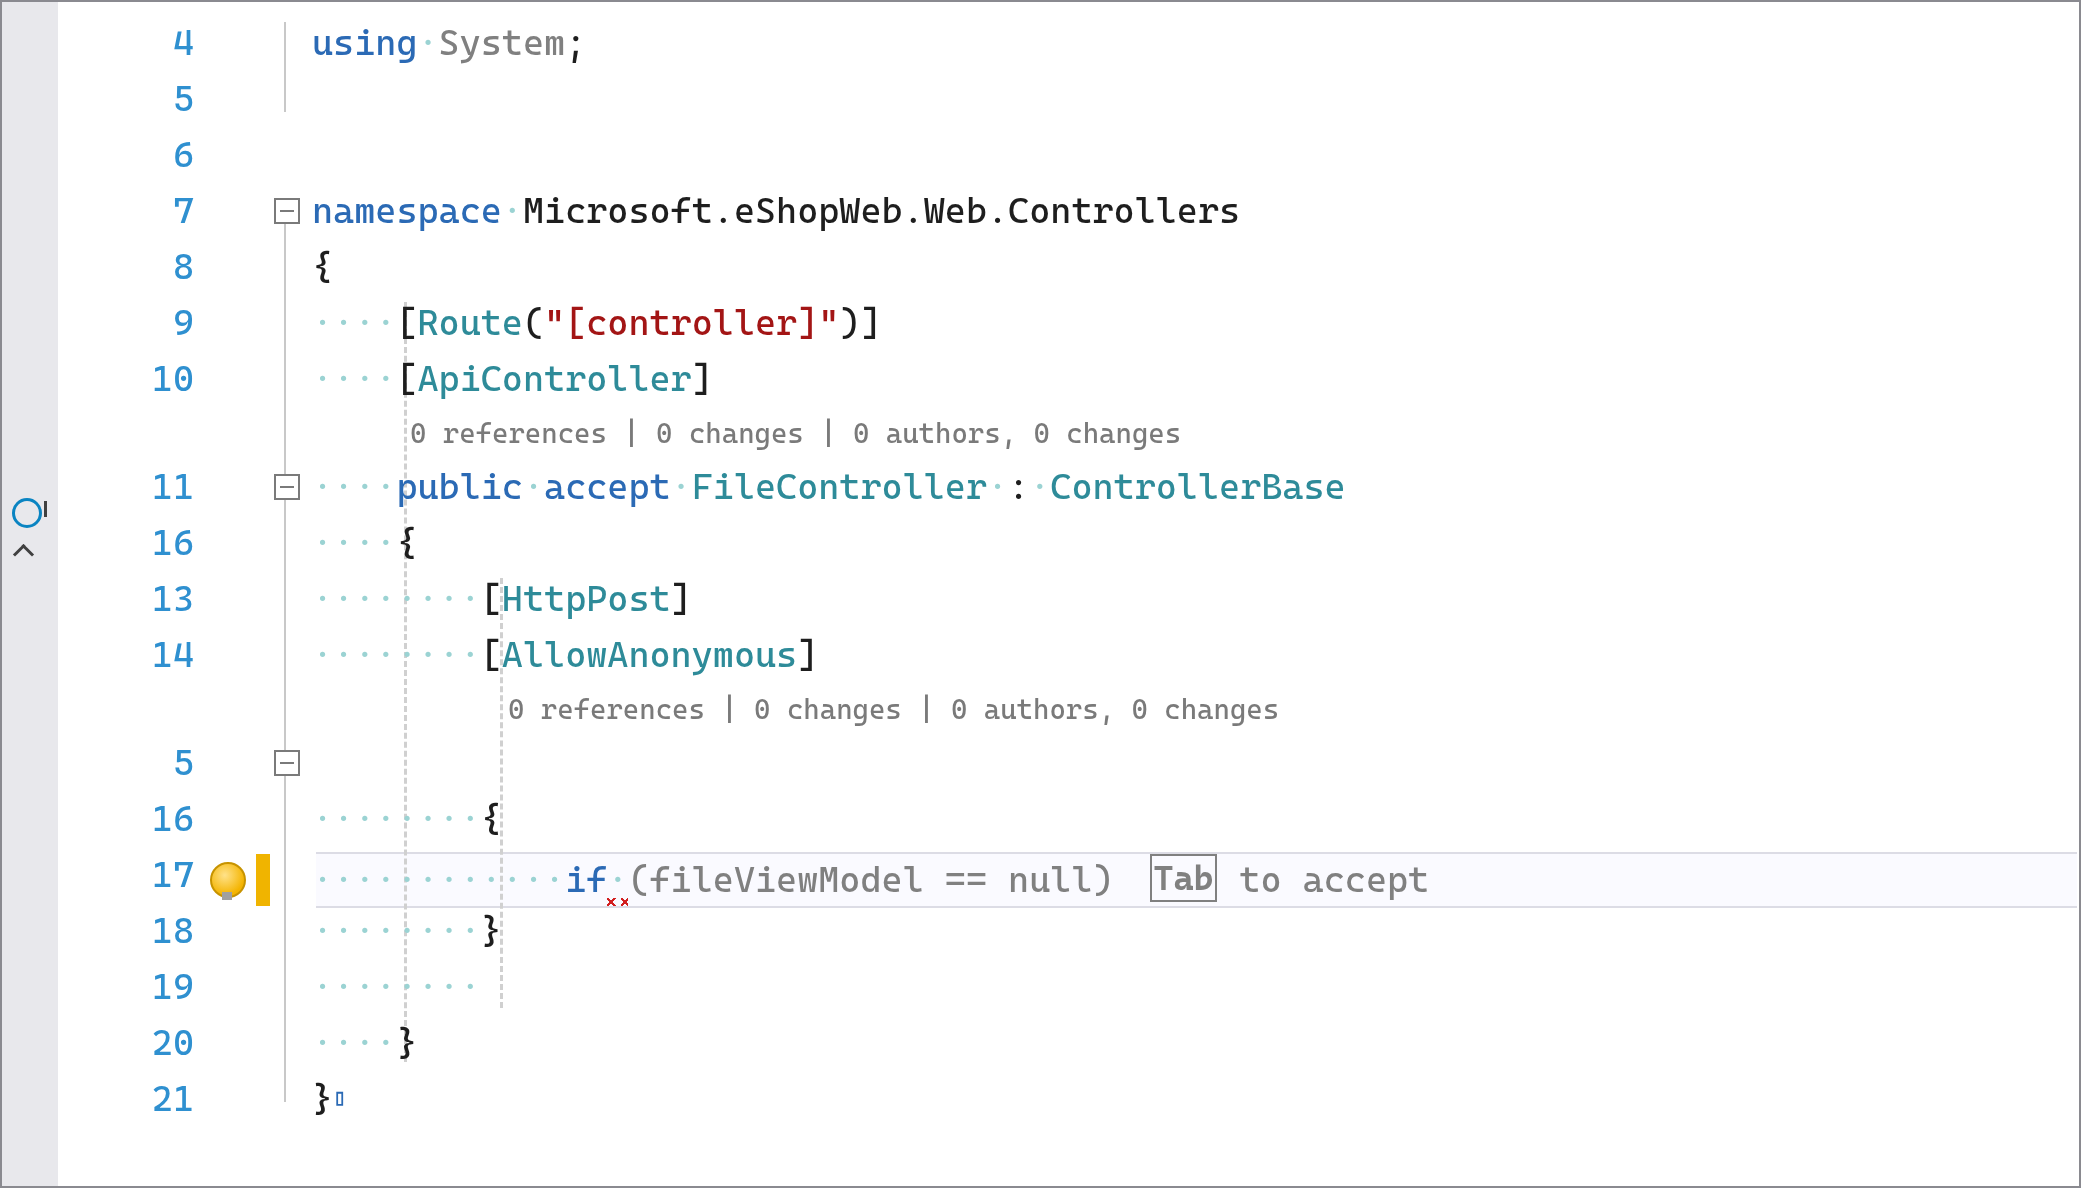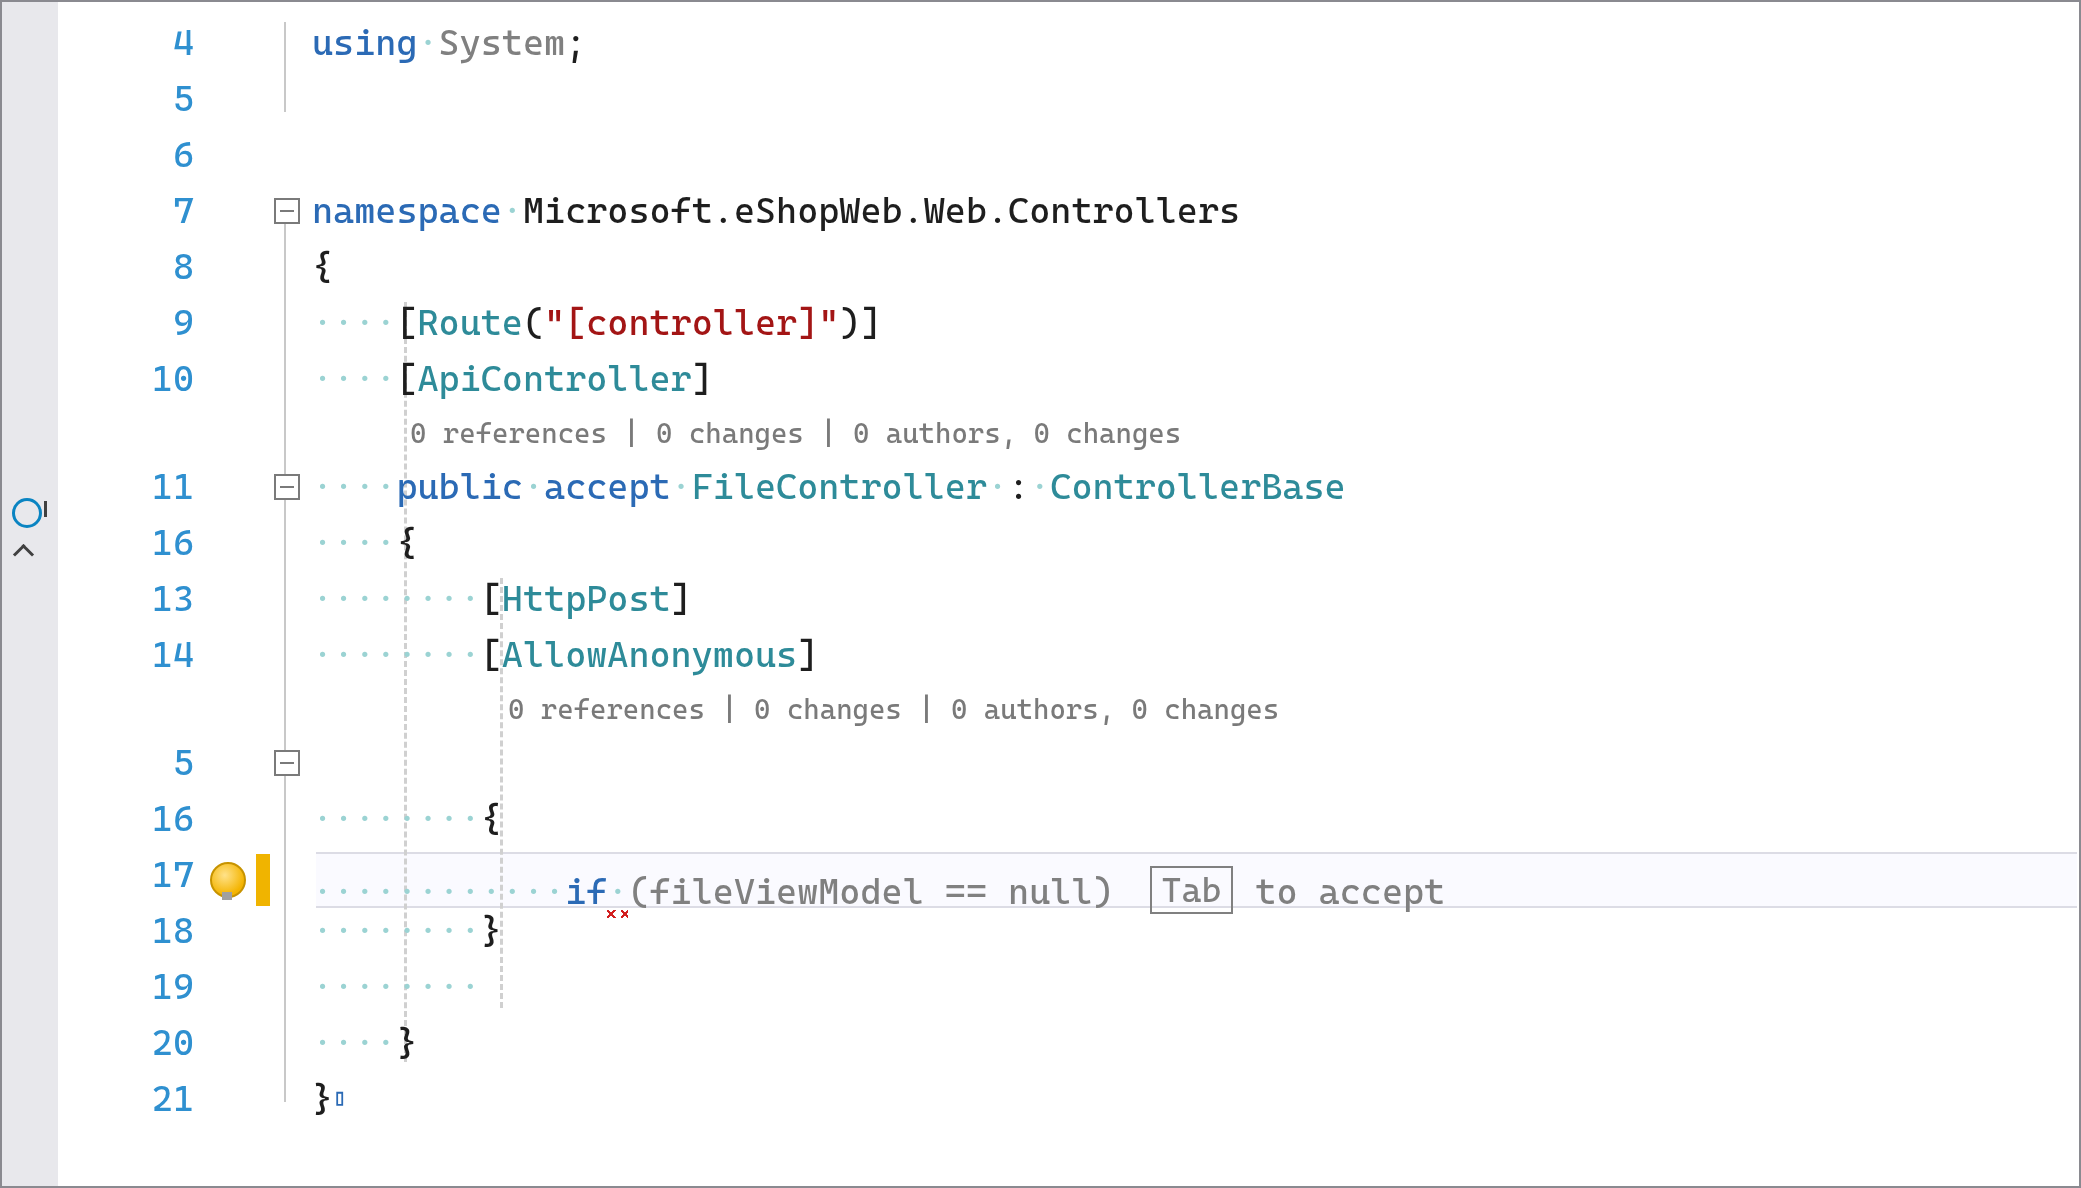--- a/index.html
+++ b/index.html
@@ -157,26 +157,27 @@
   }
   .amber-bar {
     position: absolute;
     width: 14px; height: 52px;
     background: var(--amber);
   }
 
   .tab-key {
     display: inline-block;
     border: 2px solid var(--suggest-box);
-    padding: 0 10px;
+    padding: 0 2px;
     color: var(--suggest);
     font-size: 34px;
     line-height: 44px;
     vertical-align: 2px;
-    margin: 12px 22px 0 36px;
+    margin: 0 22px 0 36px;
+    font-weight: bold;
   }
   .suggest-text { color: var(--suggest); }
 
   .wavy-red {
     background-image:
       linear-gradient(135deg, transparent 30%, var(--wavy-red) 30%, var(--wavy-red) 45%, transparent 45%),
       linear-gradient(45deg,  transparent 30%, var(--wavy-red) 30%, var(--wavy-red) 45%, transparent 45%);
     background-size: 14px 8px;
     background-repeat: repeat-x;
     background-position: 0 100%;

